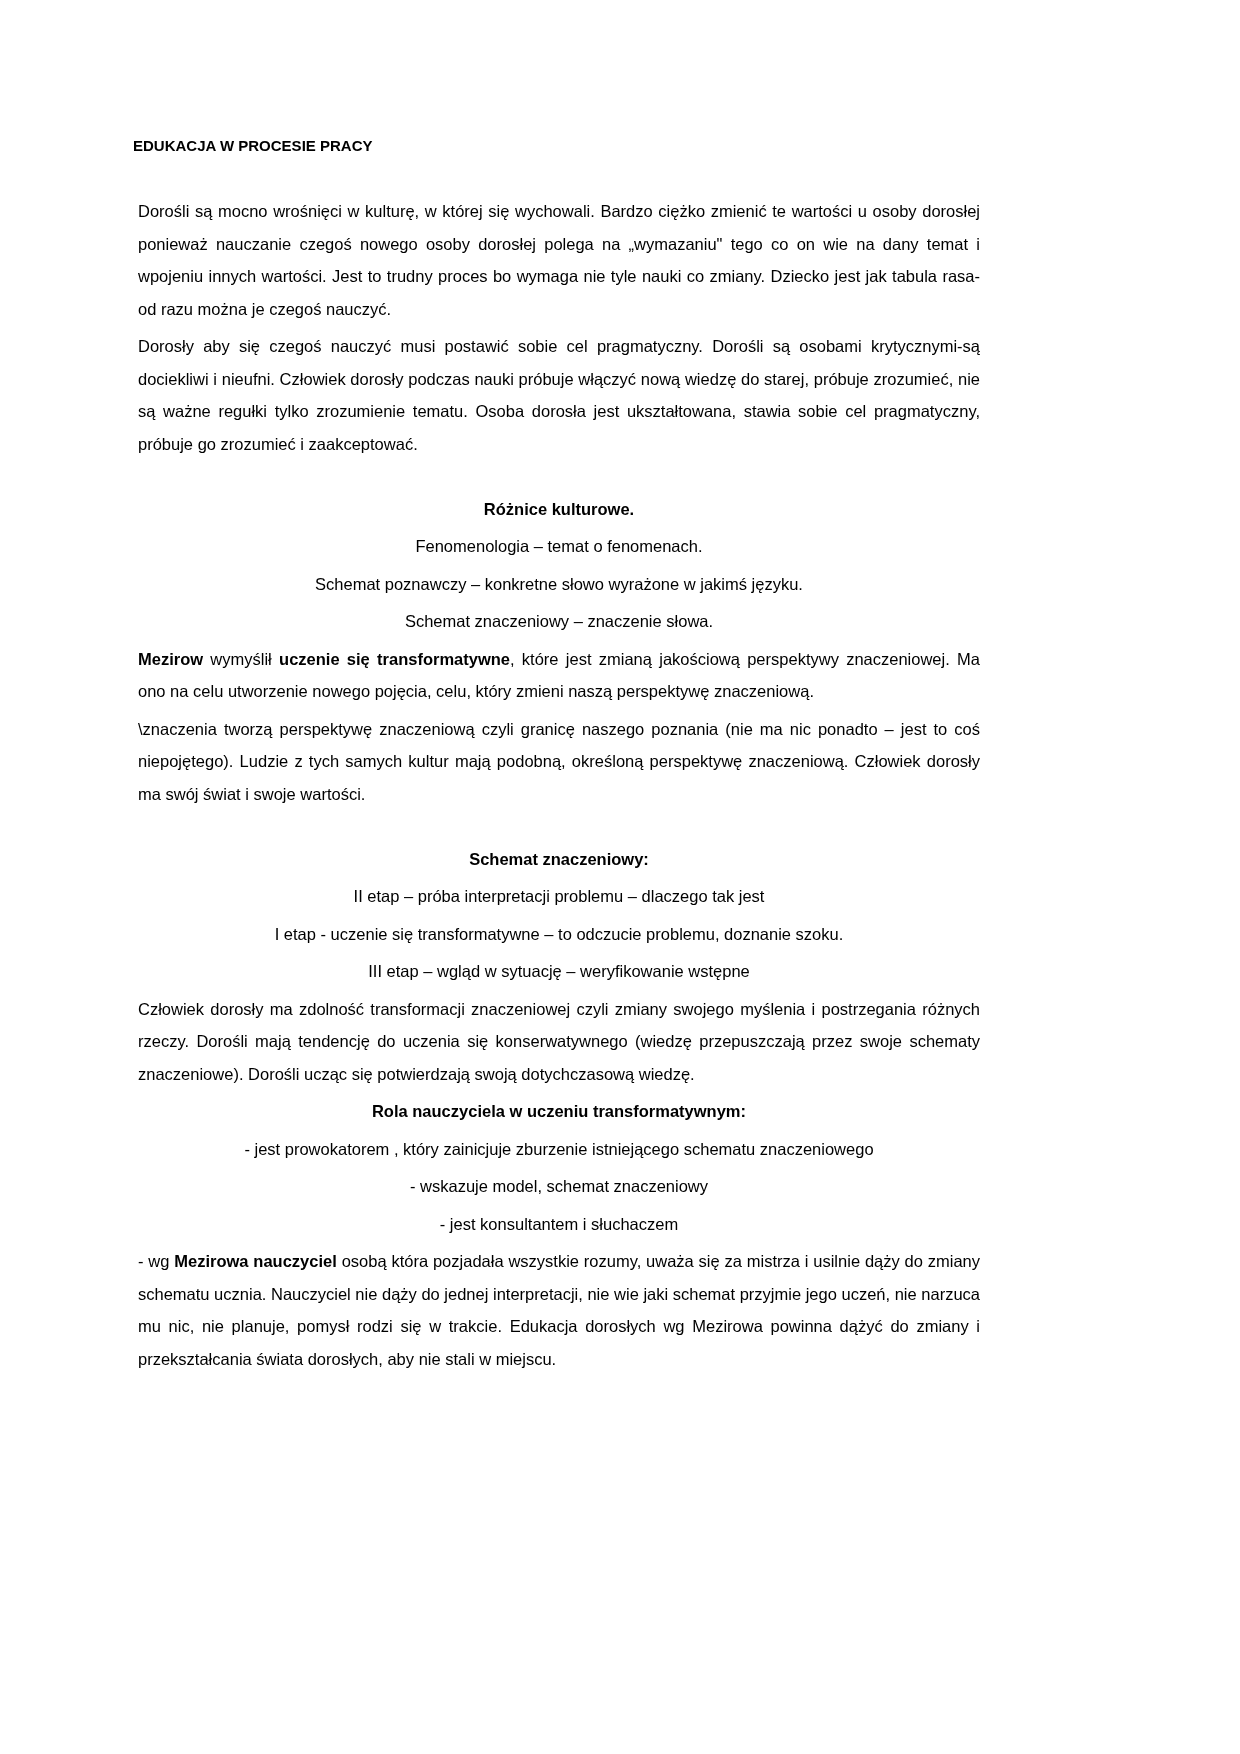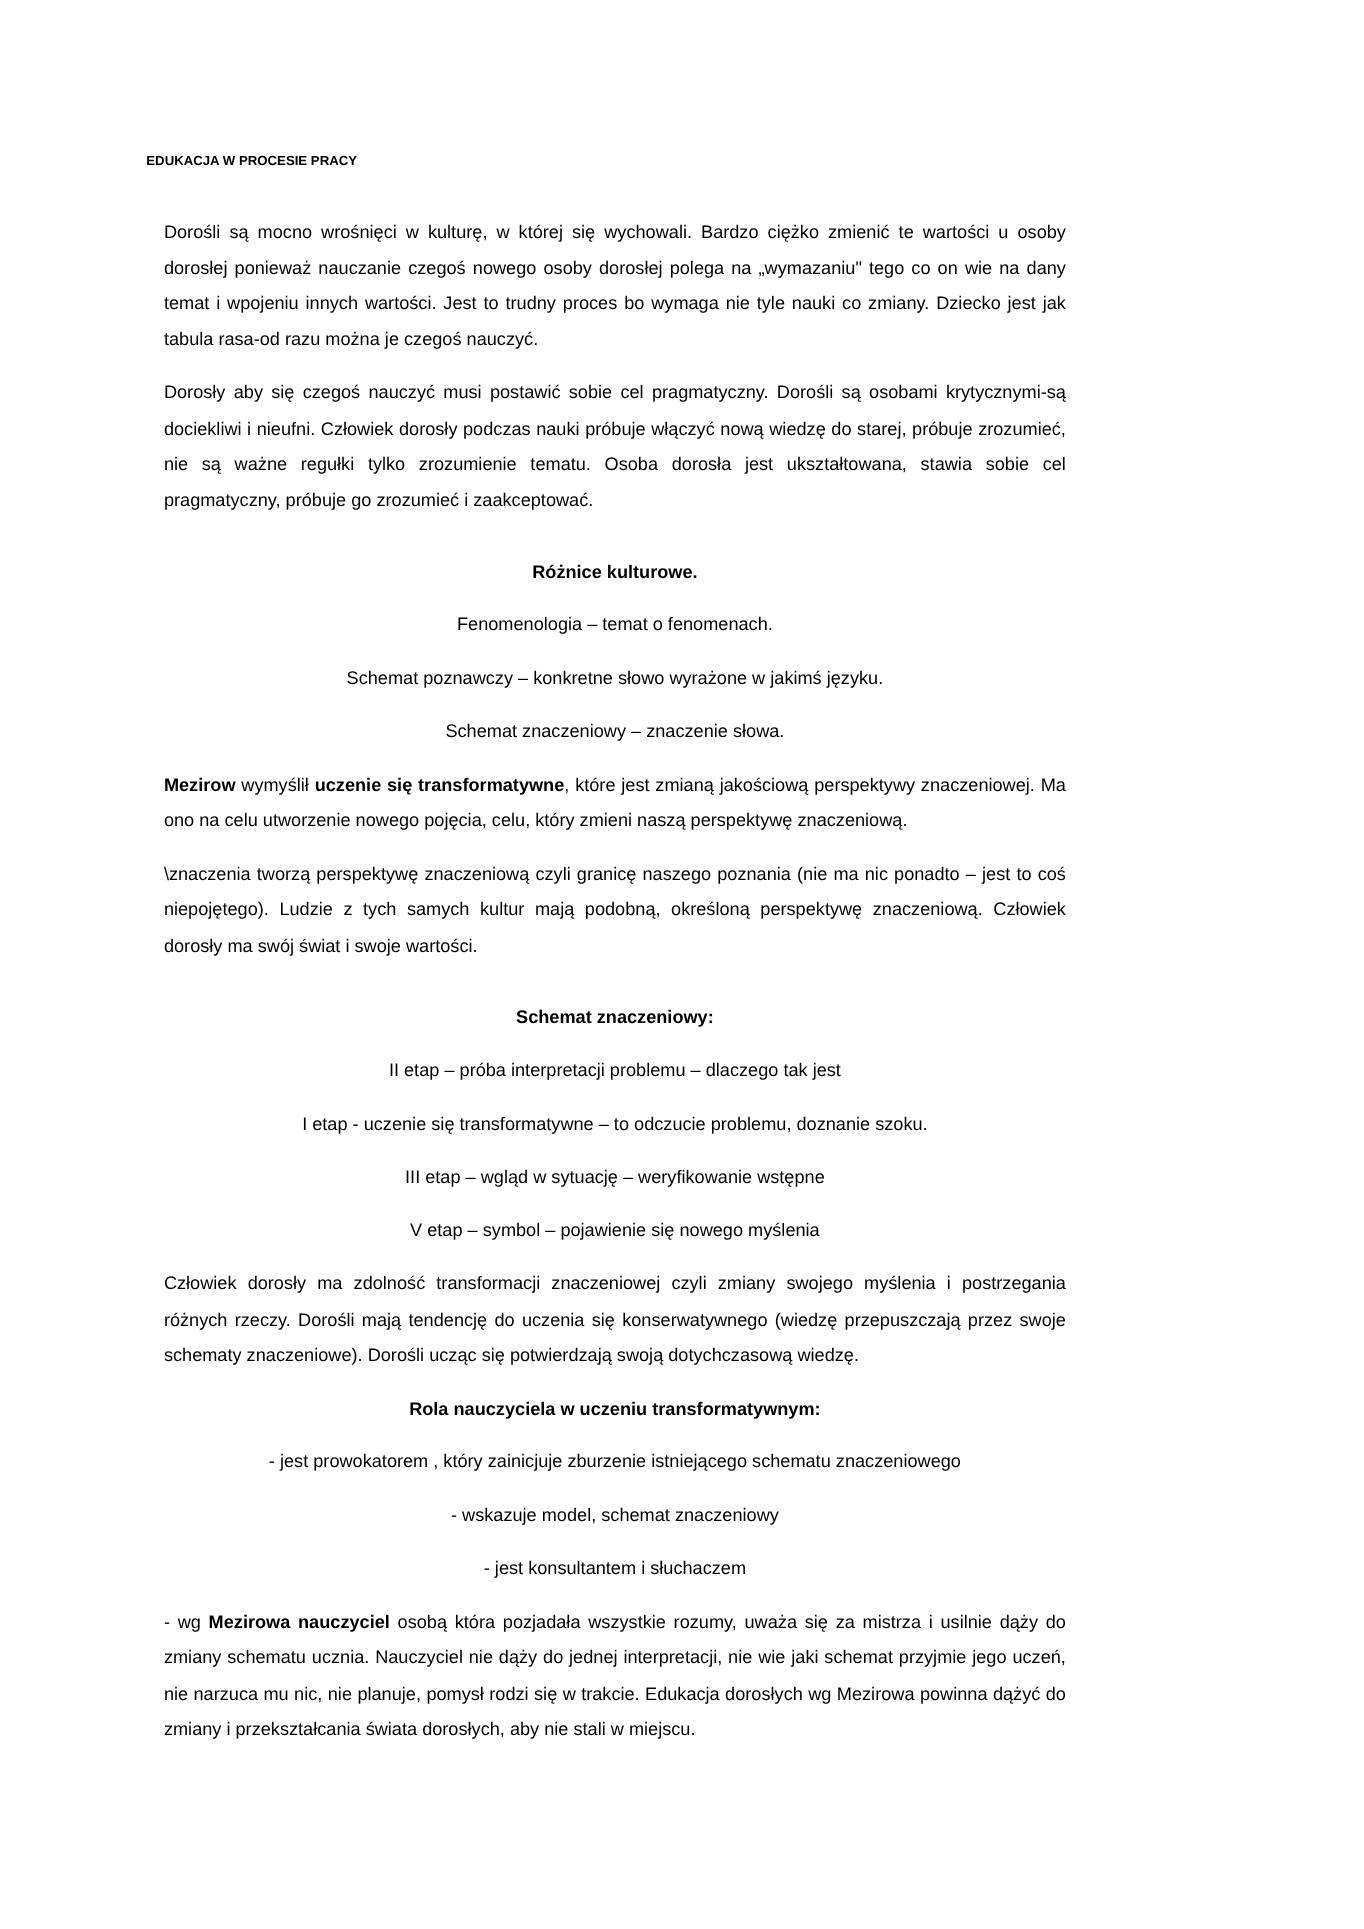--- a/index.html
+++ b/index.html
@@ -14,27 +14,27 @@
     background: #ffffff;
     box-sizing: border-box;
     padding: 130px 255px 0 133px;
     font-family: "Liberation Sans", "DejaVu Sans", sans-serif;
     color: #000000;
     font-size: 16.5px;
     line-height: 32.5px;
     overflow: hidden;
   }
   .doc-title {
-    font-size: 12px;
+    font-size: 15px;
     font-weight: bold;
     margin: 0 0 32.5px 0;
     line-height: 32.5px;
   }
   p {
-    margin: 16px;
+    margin: 5px;
     text-align: justify;
   }
   p.no-justify {
     text-align: center;
   }
   .gap-before {
     margin-top: 32.5px;
   }
   .bold {
     font-weight: bold;
@@ -57,21 +57,20 @@
   <p class="no-justify">Fenomenologia – temat o fenomenach.</p>
   <p class="no-justify">Schemat poznawczy – konkretne słowo wyrażone w jakimś języku.</p>
   <p class="no-justify">Schemat znaczeniowy – znaczenie słowa.</p>
   <p><span class="bold">Mezirow</span><span> wymyślił </span><span class="bold">uczenie się transformatywne</span><span>, które jest zmianą jakościową perspektywy znaczeniowej. Ma ono na celu utworzenie nowego pojęcia, celu, który zmieni naszą perspektywę znaczeniową.</span></p>
   <p>\znaczenia tworzą perspektywę znaczeniową czyli granicę naszego poznania (nie ma nic ponadto – jest to coś niepojętego). Ludzie z tych samych kultur mają podobną, określoną perspektywę znaczeniową. Człowiek dorosły ma swój świat i swoje wartości.</p>
 
   <p class="heading gap-before no-justify">Schemat znaczeniowy:</p>
   <p class="no-justify">II etap – próba interpretacji problemu – dlaczego tak jest</p>
   <p class="no-justify">I etap - uczenie się transformatywne – to odczucie problemu, doznanie szoku.</p>
   <p class="no-justify">III etap – wgląd w sytuację – weryfikowanie wstępne</p>
-  <p class="no-justify">V etap – symbol – pojawienie się nowego myślenia</p>
   <p>Człowiek dorosły ma zdolność transformacji znaczeniowej czyli zmiany swojego myślenia i postrzegania różnych rzeczy. Dorośli mają tendencję do uczenia się konserwatywnego (wiedzę przepuszczają przez swoje schematy znaczeniowe). Dorośli ucząc się  potwierdzają swoją dotychczasową wiedzę.</p>
 
   <p class="heading no-justify">Rola nauczyciela w uczeniu transformatywnym:</p>
   <p class="no-justify">- jest prowokatorem , który zainicjuje zburzenie istniejącego schematu znaczeniowego</p>
   <p class="no-justify">- wskazuje model, schemat znaczeniowy</p>
   <p class="no-justify">- jest  konsultantem i słuchaczem</p>
   <p><span>- wg </span><span class="bold">Mezirowa nauczyciel</span><span>  osobą która pozjadała wszystkie rozumy, uważa się za mistrza i usilnie dąży do zmiany schematu ucznia. Nauczyciel nie dąży do jednej interpretacji, nie wie jaki schemat przyjmie jego uczeń, nie narzuca mu nic, nie planuje, pomysł rodzi się w trakcie. Edukacja dorosłych wg Mezirowa powinna dążyć do zmiany i przekształcania świata dorosłych, aby nie stali w miejscu.</span></p>
 
 </div>
 

